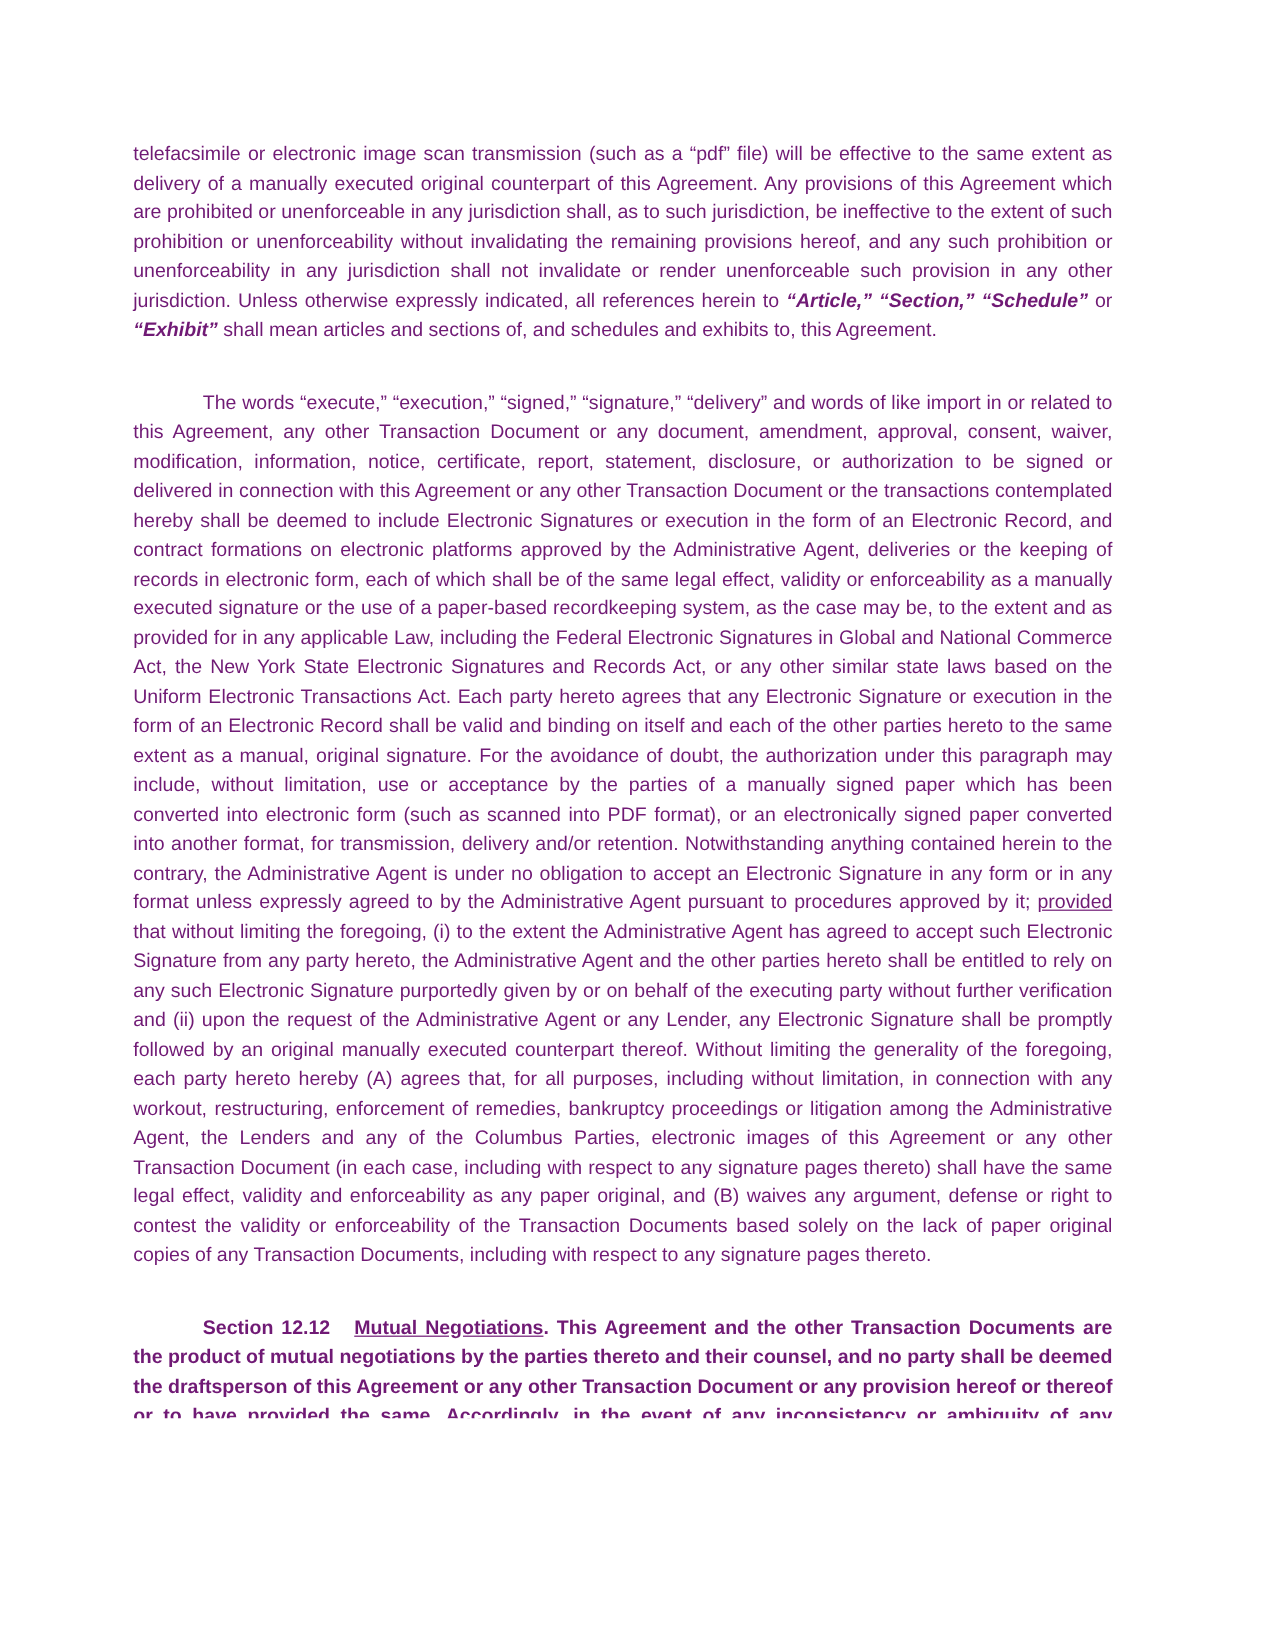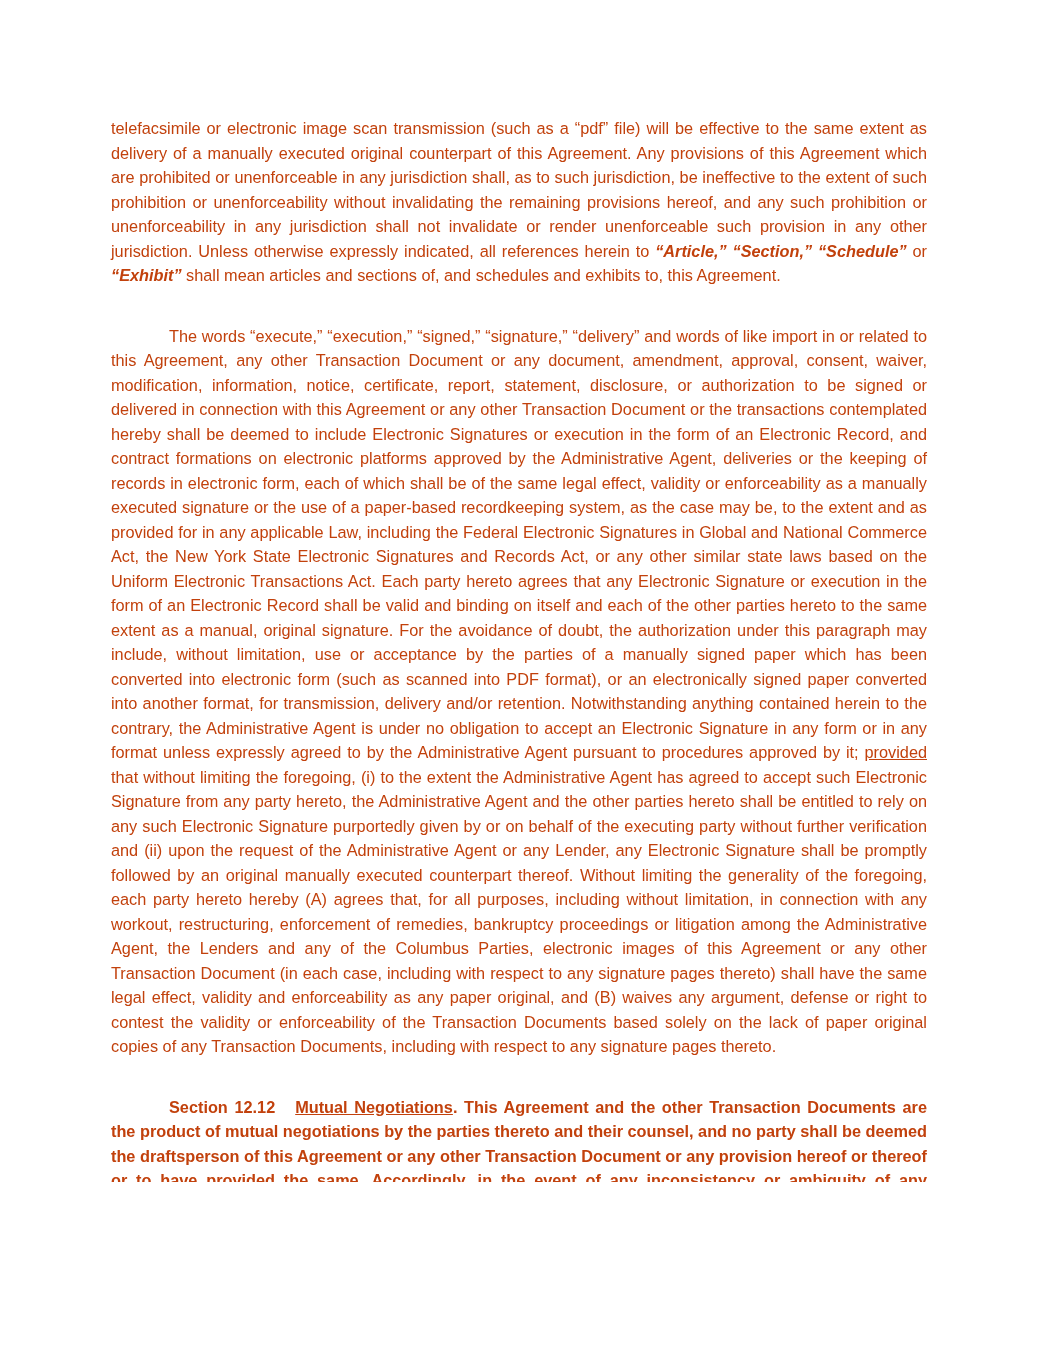--- a/index.html
+++ b/index.html
@@ -6,21 +6,21 @@
     margin: 0;
     padding: 0;
     background: #ffffff;
   }
   .page {
     position: relative;
     width: 1055px;
     height: 1182px;
     background: #ffffff;
     font-family: "Liberation Sans", sans-serif;
-    color: #c2410c;
+    color: #701a75;
     overflow: hidden;
   }
   .text-block {
     position: absolute;
     left: 111px;
     top: 116px;
     width: 816px;
     font-size: 16.3px;
     line-height: 24.5px;
     text-align: justify;

